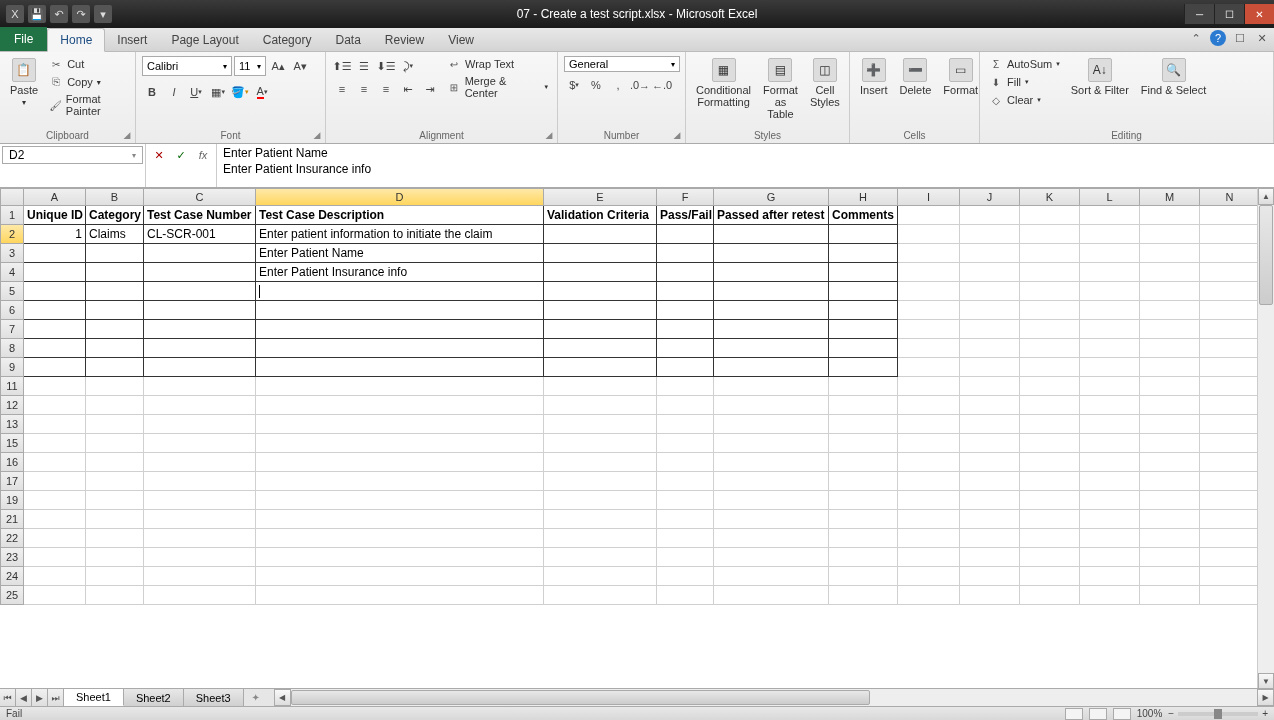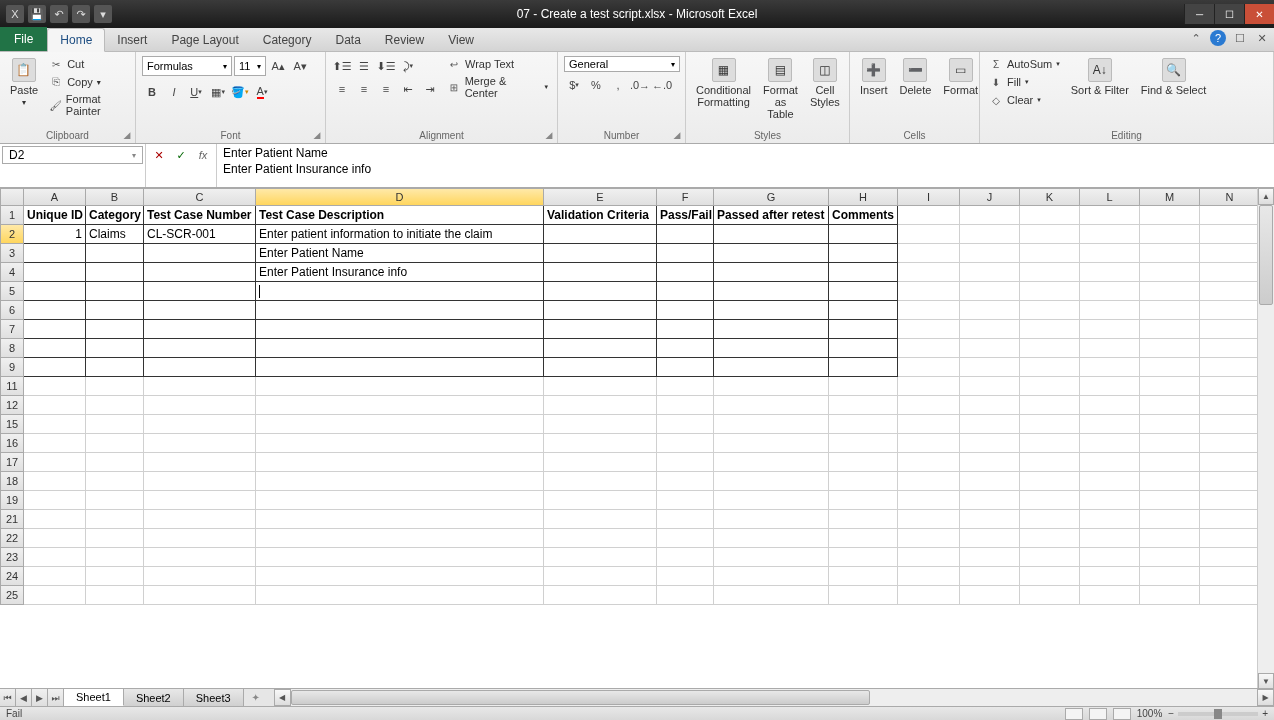--- a/index.html
+++ b/index.html
@@ -152,21 +152,21 @@
       </div>
     </div>
     <div class="group-label">Clipboard</div>
     <div class="dialog-launcher">◢</div>
   </div>
 
   <div class="ribbon-group" style="width:190px">
     <div class="group-content" style="flex-direction:column;gap:3px">
       <div class="font-combo">
         <div class="combo font-name">
-            <span>Formulas</span>
+            <span>Calibri</span>
             <span style="font-size:8px">▾</span>
           </div>
         <div class="combo font-size">
             <span>11</span>
             <span style="font-size:8px">▾</span>
           </div>
         <div class="fmt-btn">A▴</div>
         <div class="fmt-btn">A▾</div>
       </div>
       <div class="btn-row">
@@ -534,20 +534,37 @@
           <div class="cell" style="width:115px"></div>
           <div class="cell" style="width:69px"></div>
           <div class="cell" style="width:62px"></div>
           <div class="cell" style="width:60px"></div>
           <div class="cell" style="width:60px"></div>
           <div class="cell" style="width:60px"></div>
           <div class="cell" style="width:60px"></div>
           <div class="cell" style="width:60px"></div>
         </div>
         <div class="grid-row">
+          <div class="row-h ">13</div>
+          <div class="cell" style="width:62px"></div>
+          <div class="cell" style="width:58px"></div>
+          <div class="cell" style="width:112px"></div>
+          <div class="cell" style="width:288px"></div>
+          <div class="cell" style="width:113px"></div>
+          <div class="cell" style="width:57px"></div>
+          <div class="cell" style="width:115px"></div>
+          <div class="cell" style="width:69px"></div>
+          <div class="cell" style="width:62px"></div>
+          <div class="cell" style="width:60px"></div>
+          <div class="cell" style="width:60px"></div>
+          <div class="cell" style="width:60px"></div>
+          <div class="cell" style="width:60px"></div>
+          <div class="cell" style="width:60px"></div>
+        </div>
+        <div class="grid-row">
           <div class="row-h ">15</div>
           <div class="cell" style="width:62px"></div>
           <div class="cell" style="width:58px"></div>
           <div class="cell" style="width:112px"></div>
           <div class="cell" style="width:288px"></div>
           <div class="cell" style="width:113px"></div>
           <div class="cell" style="width:57px"></div>
           <div class="cell" style="width:115px"></div>
           <div class="cell" style="width:69px"></div>
           <div class="cell" style="width:62px"></div>
@@ -569,37 +586,20 @@
           <div class="cell" style="width:69px"></div>
           <div class="cell" style="width:62px"></div>
           <div class="cell" style="width:60px"></div>
           <div class="cell" style="width:60px"></div>
           <div class="cell" style="width:60px"></div>
           <div class="cell" style="width:60px"></div>
           <div class="cell" style="width:60px"></div>
         </div>
         <div class="grid-row">
           <div class="row-h ">17</div>
-          <div class="cell" style="width:62px"></div>
-          <div class="cell" style="width:58px"></div>
-          <div class="cell" style="width:112px"></div>
-          <div class="cell" style="width:288px"></div>
-          <div class="cell" style="width:113px"></div>
-          <div class="cell" style="width:57px"></div>
-          <div class="cell" style="width:115px"></div>
-          <div class="cell" style="width:69px"></div>
-          <div class="cell" style="width:62px"></div>
-          <div class="cell" style="width:60px"></div>
-          <div class="cell" style="width:60px"></div>
-          <div class="cell" style="width:60px"></div>
-          <div class="cell" style="width:60px"></div>
-          <div class="cell" style="width:60px"></div>
-        </div>
-        <div class="grid-row">
-          <div class="row-h ">18</div>
           <div class="cell" style="width:62px"></div>
           <div class="cell" style="width:58px"></div>
           <div class="cell" style="width:112px"></div>
           <div class="cell" style="width:288px"></div>
           <div class="cell" style="width:113px"></div>
           <div class="cell" style="width:57px"></div>
           <div class="cell" style="width:115px"></div>
           <div class="cell" style="width:69px"></div>
           <div class="cell" style="width:62px"></div>
           <div class="cell" style="width:60px"></div>

